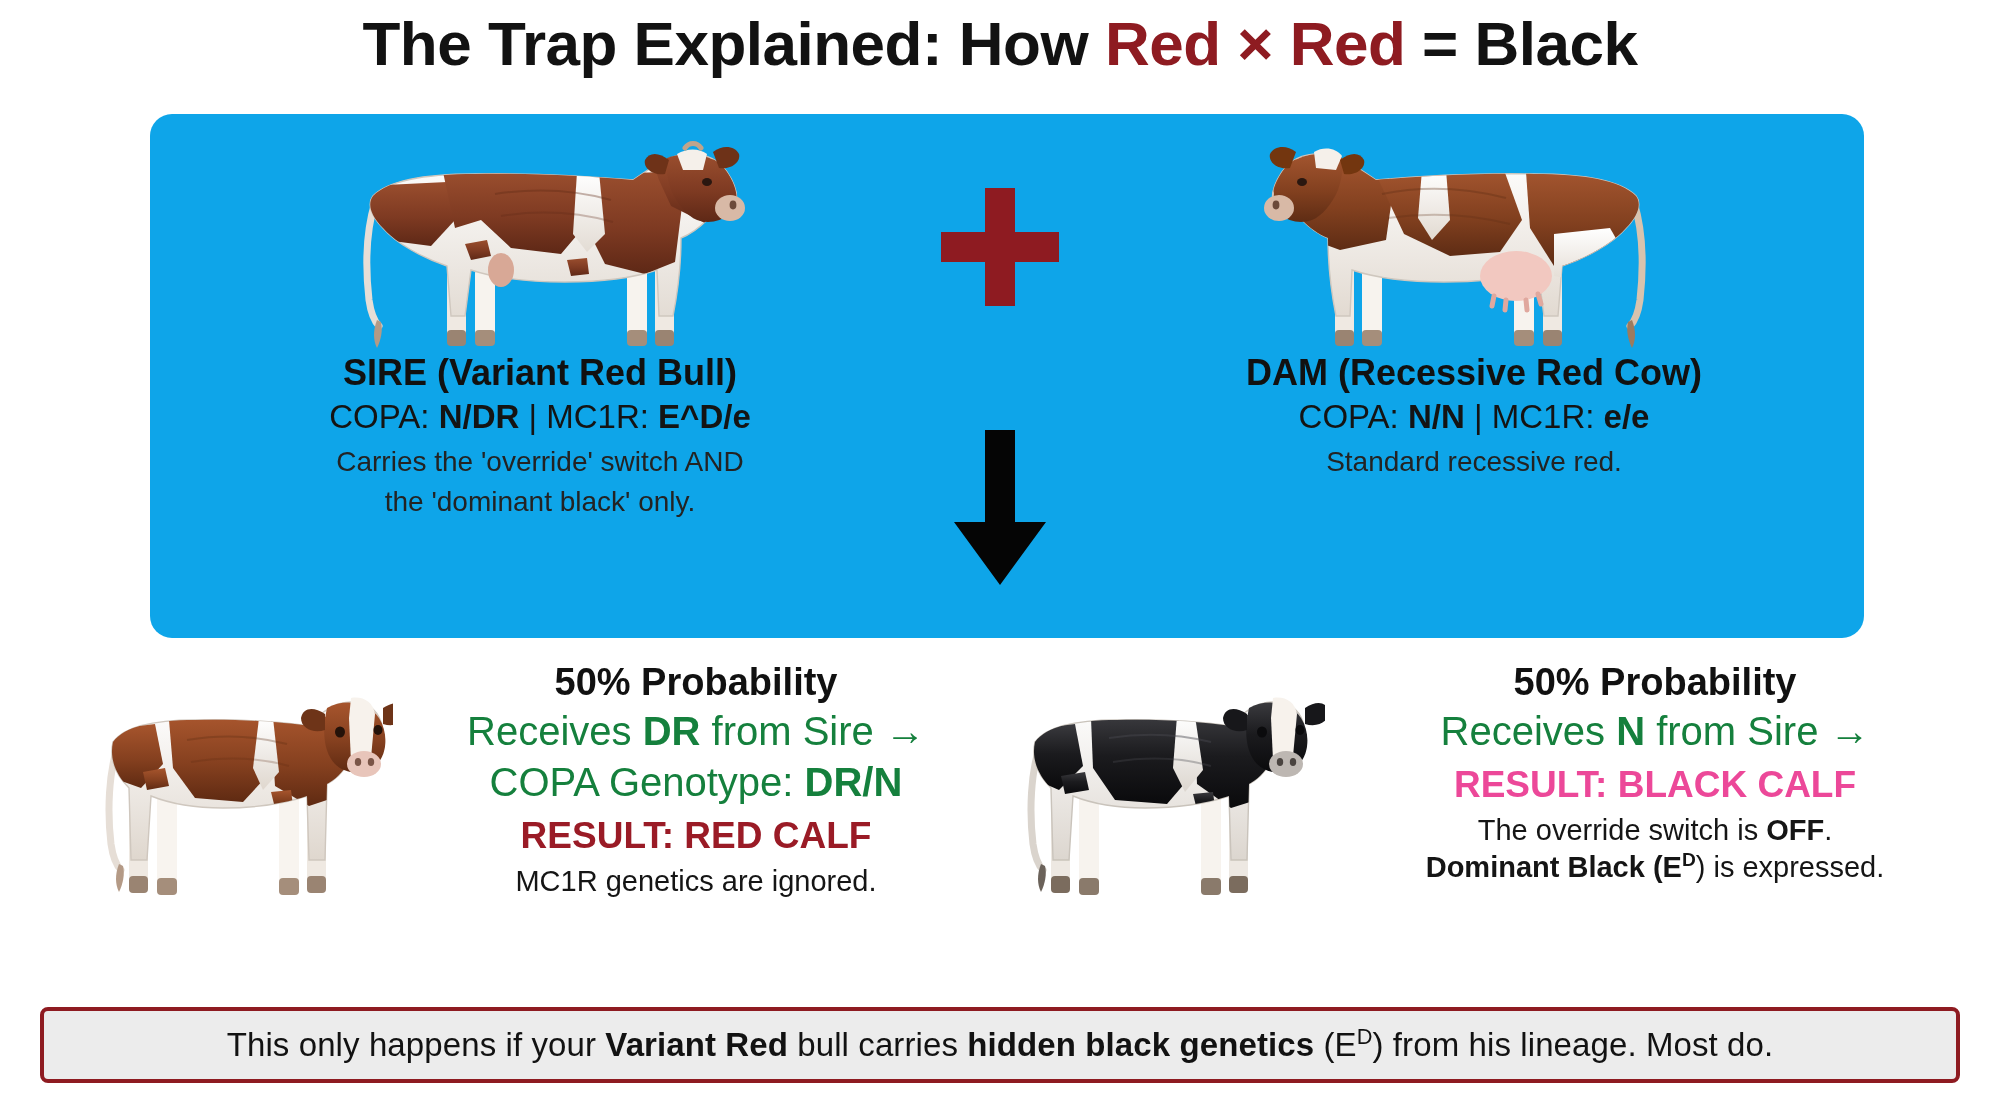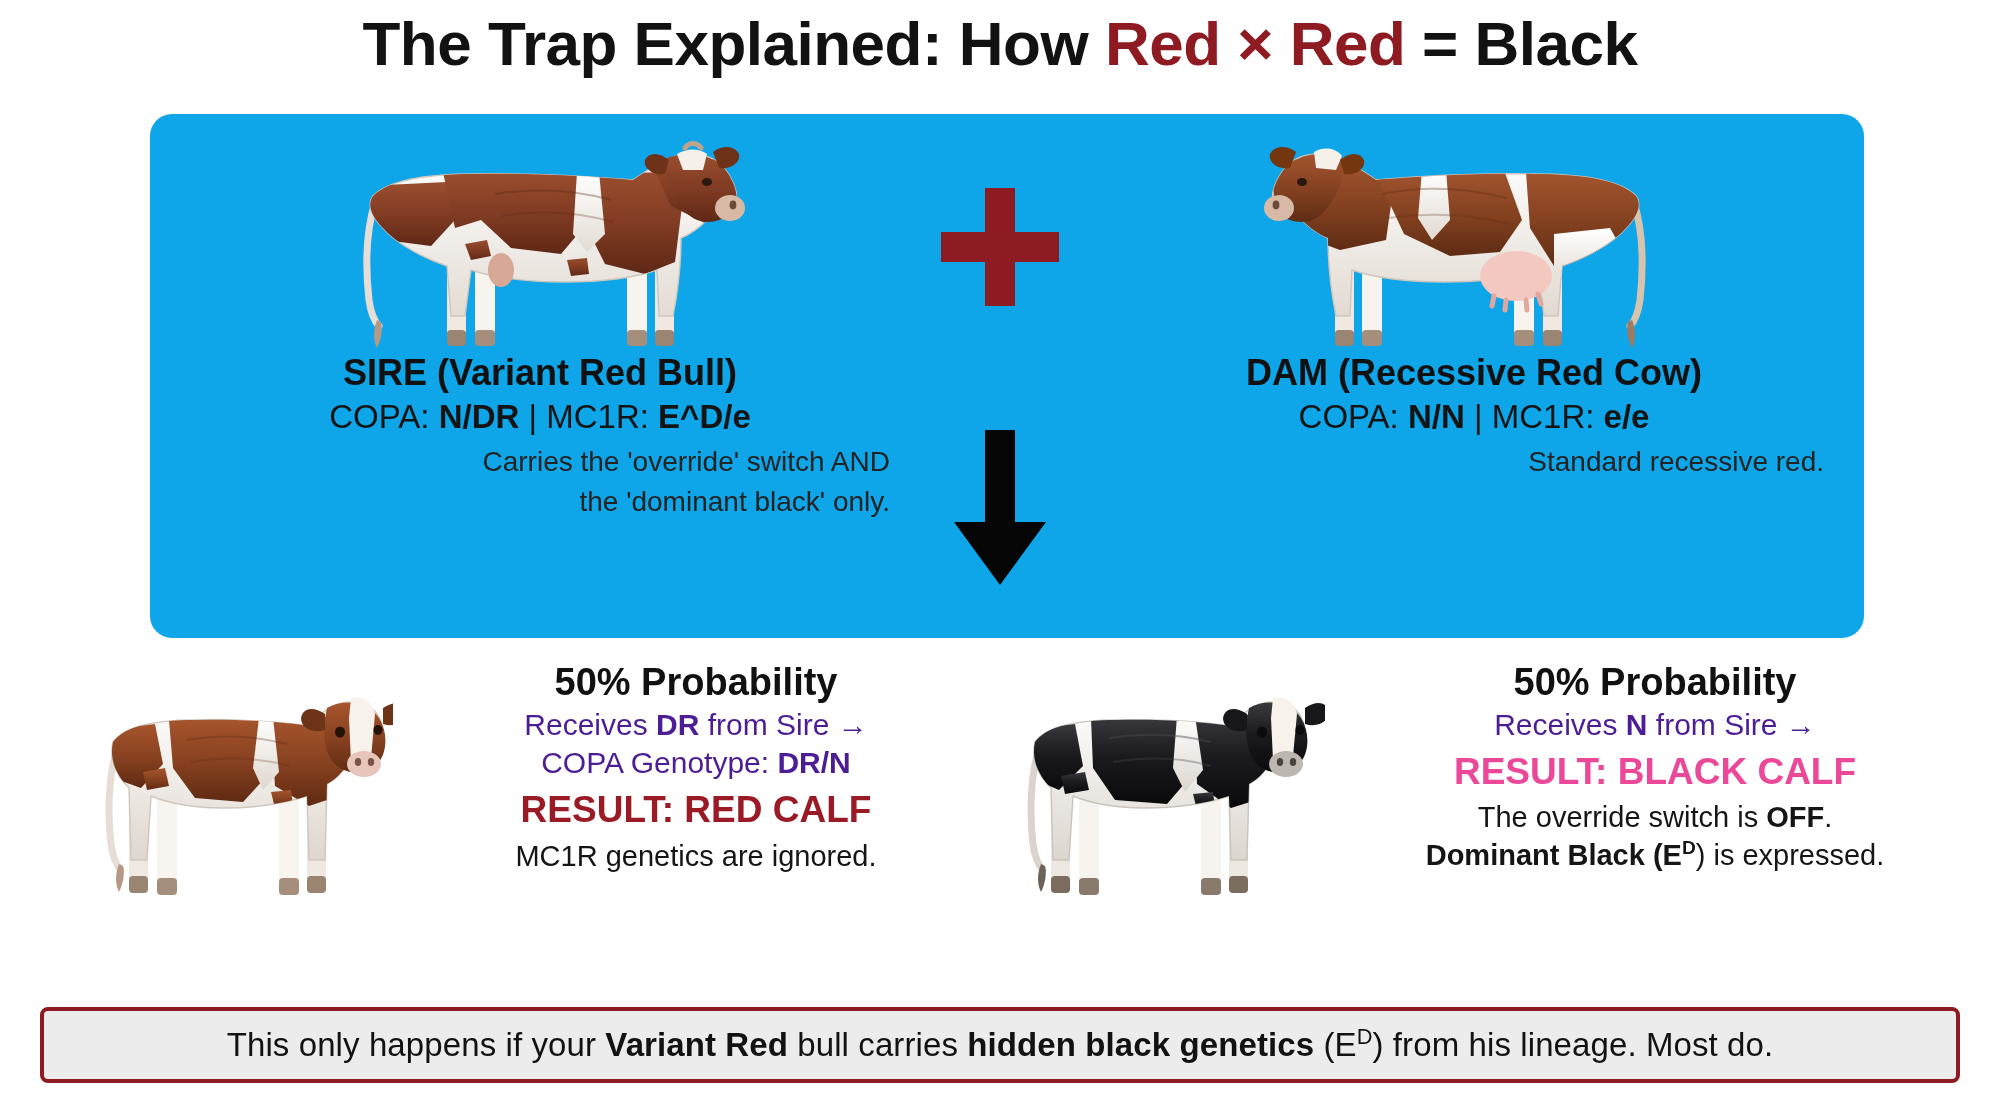--- a/index.html
+++ b/index.html
@@ -83,21 +83,20 @@
     font-size: 33px;
     color: #141414;
     line-height: 1.3;
     margin-top: 2px;
   }
   .parent-note {
     font-size: 28px;
     color: #232323;
     line-height: 1.25;
     margin-top: 5px;
-    text-align: right;
   }
 
   
   #plus-icon {
     position: absolute;
     left: 935px;
     top: 182px;
     width: 130px;
     height: 130px;
   }
@@ -138,22 +137,22 @@
   #offspring-red .calf-text   { left: 338px; width: 560px; }
   #offspring-black .calf-text { left: 350px; width: 610px; }
 
   .calf-prob {
     font-size: 38px;
     font-weight: bold;
     color: #111111;
     line-height: 1.2;
   }
   .calf-line {
-    font-size: 30px;
-    color: #4c1d95;
+    font-size: 40px;
+    color: #15803d;
     line-height: 1.28;
   }
   .calf-result {
     font-size: 37px;
     font-weight: bold;
     line-height: 1.5;
     white-space: nowrap;
   }
   .calf-result.red   { color: #9A1B26; }
   .calf-result.black { color: #ec4899; }

